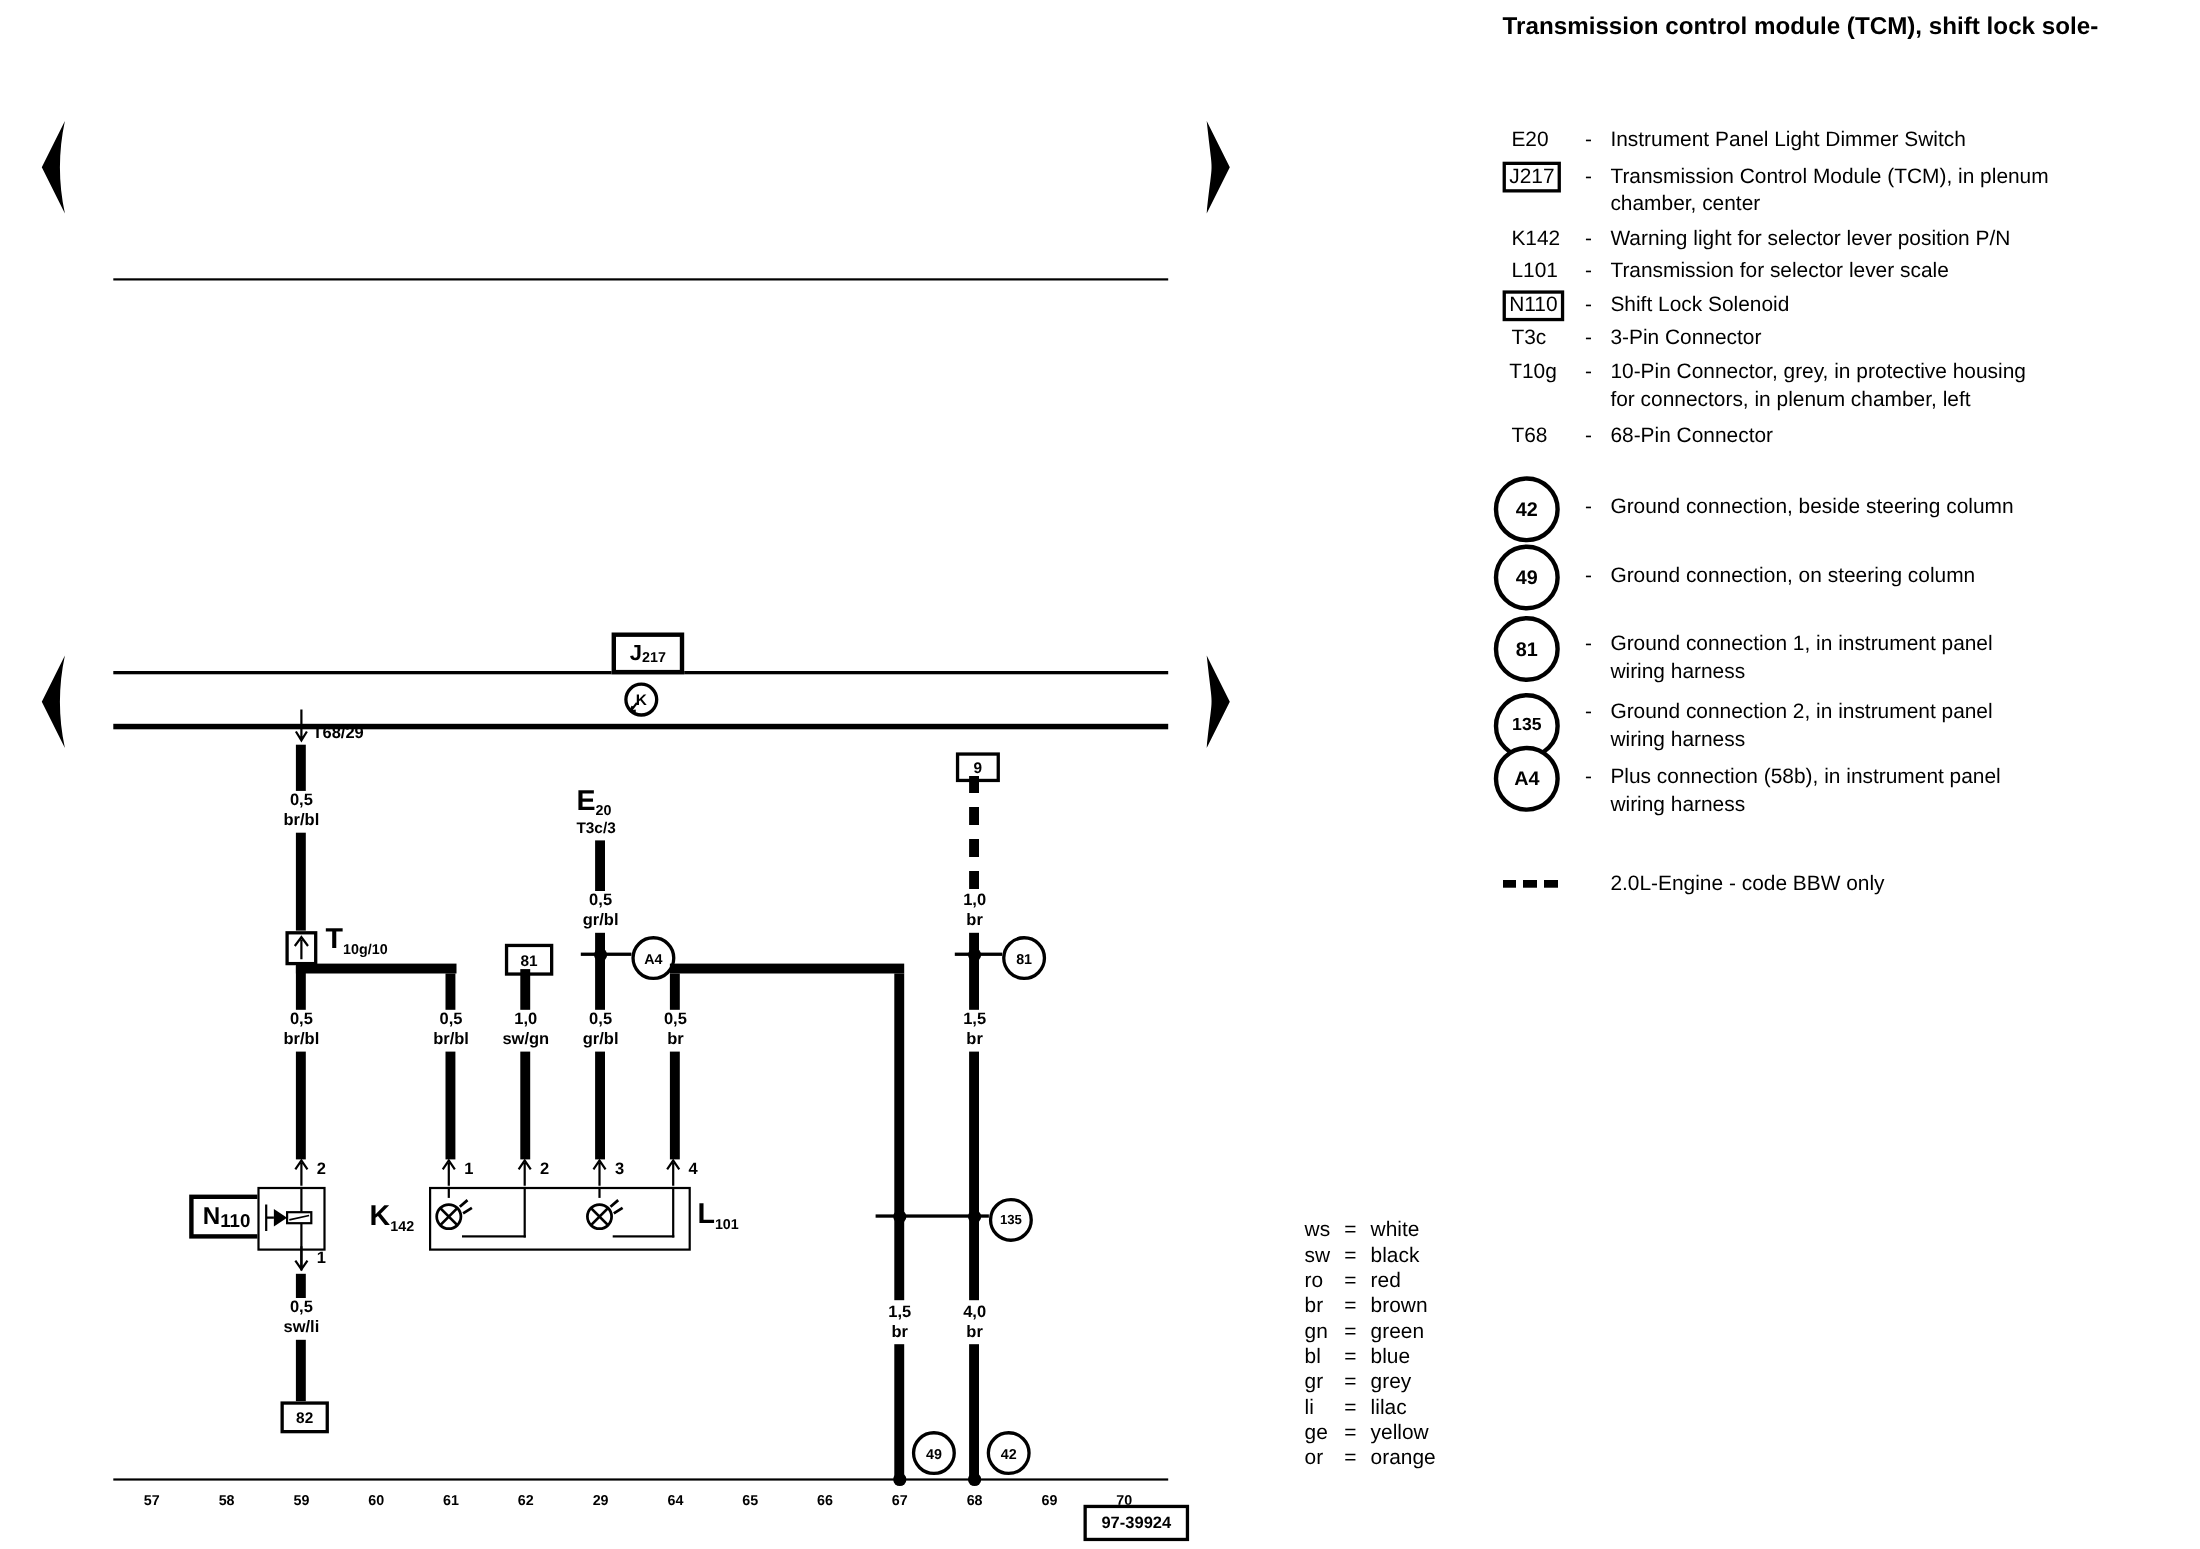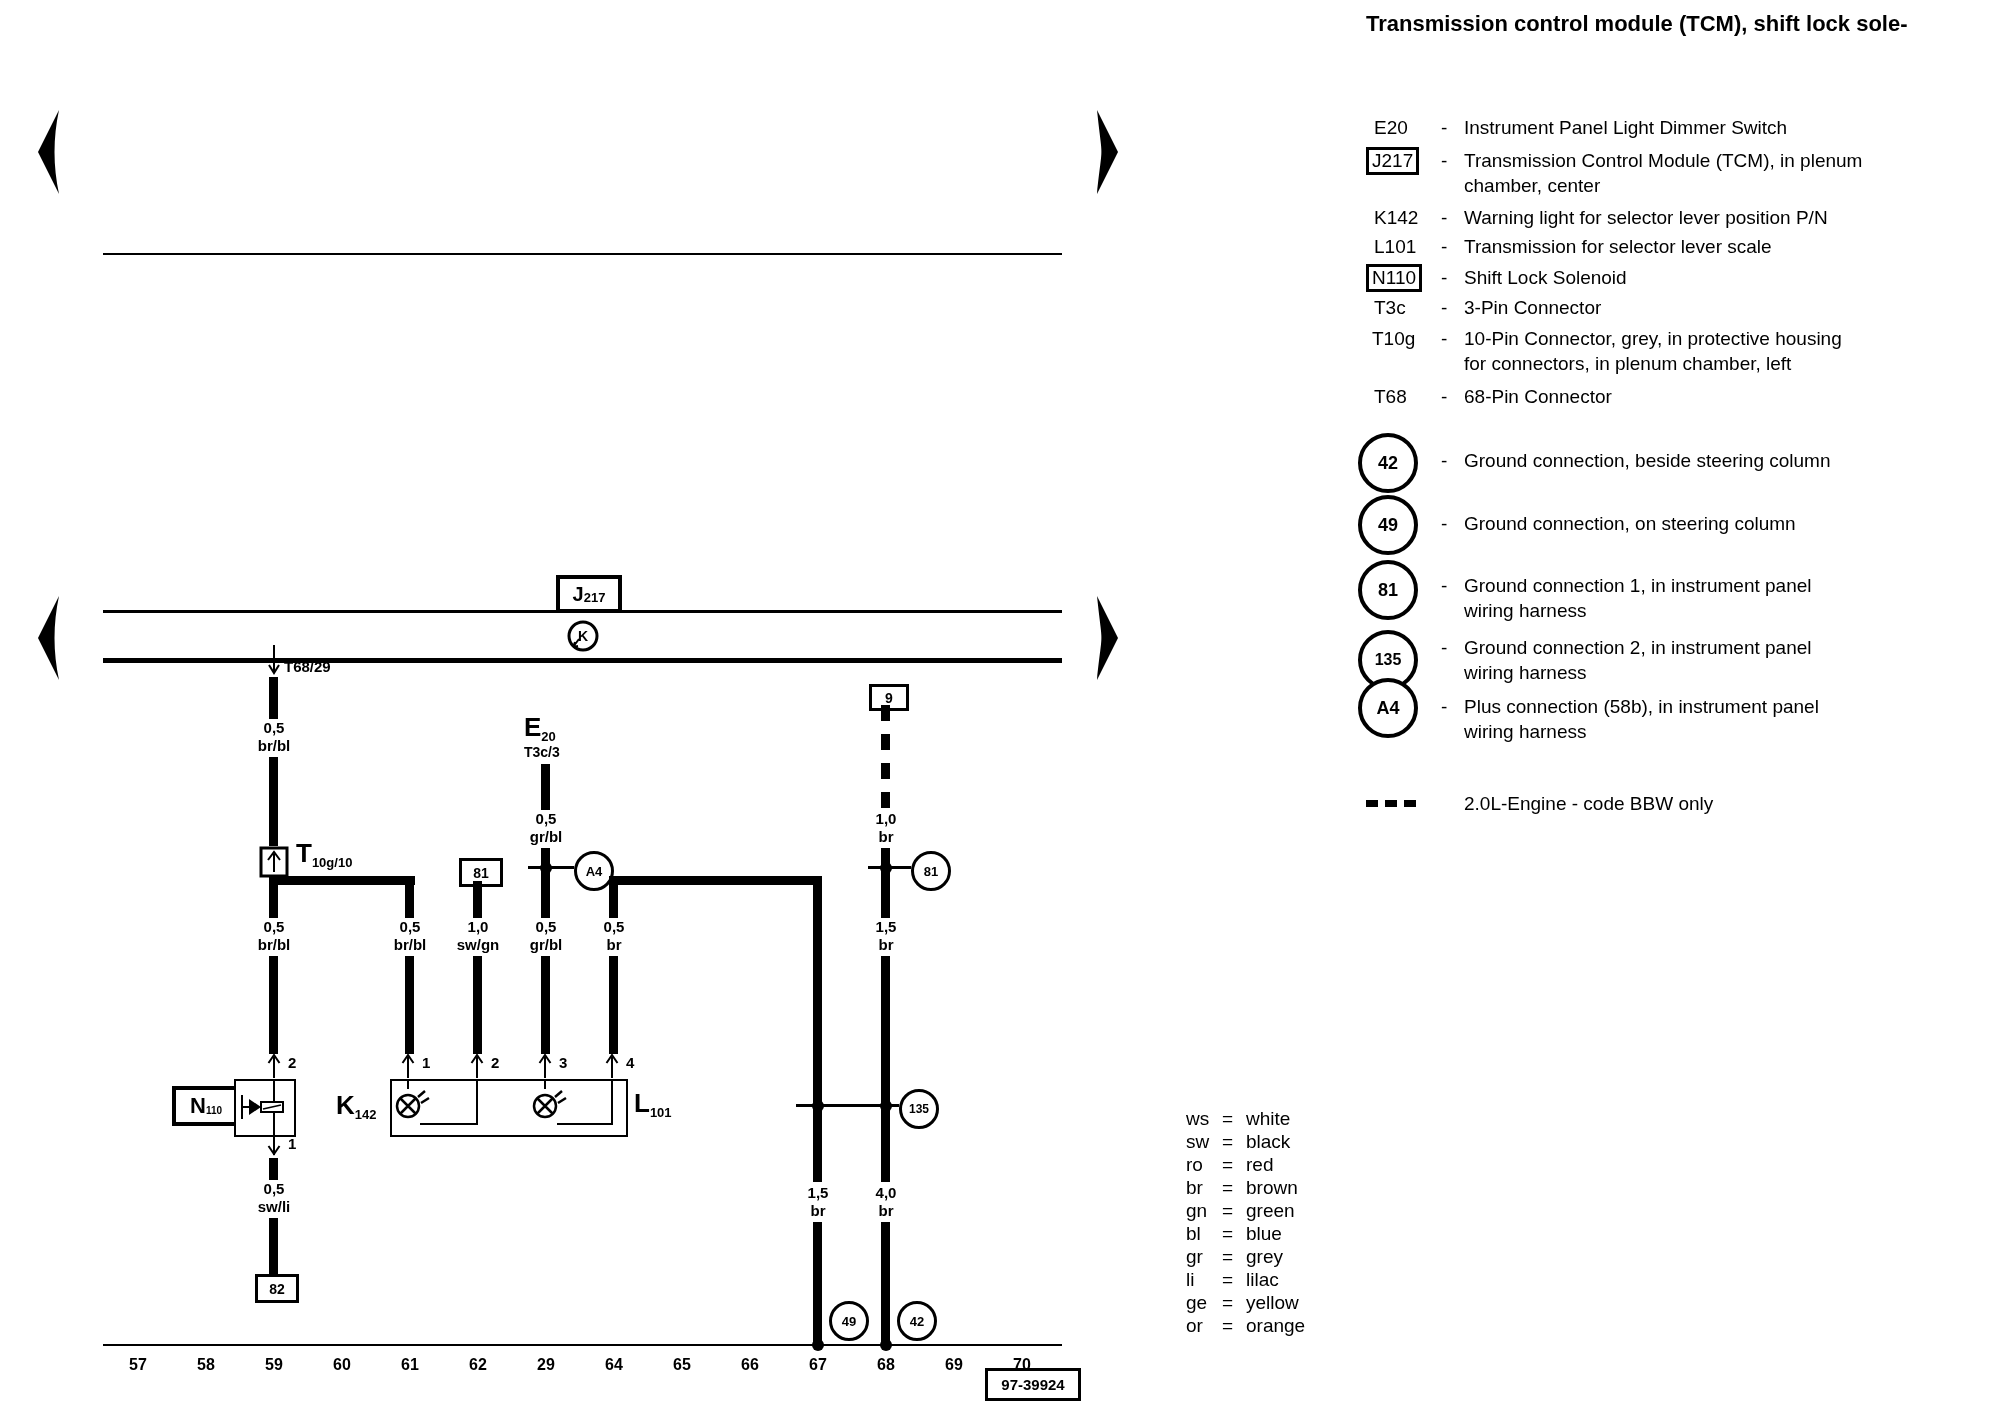--- a/index.html
+++ b/index.html
@@ -5,21 +5,21 @@
   html,body{margin:0;padding:0;background:#fff;}
   #canvas{position:relative;width:2000px;height:1408px;background:#fff;color:#000;
     font-family:"Liberation Sans",sans-serif;overflow:hidden;}
   .abs{position:absolute;}
   .wire{position:absolute;background:#000;}
   .hl{position:absolute;background:#000;}
   .dashv{position:absolute;background:repeating-linear-gradient(to bottom,#000 0 16px,transparent 16px 29px);}
   .wl{position:absolute;transform:translateX(-50%);text-align:center;
       font-weight:bold;font-size:15px;line-height:18px;white-space:nowrap;}
   .pn{position:absolute;font-weight:bold;font-size:15px;}
-  .tnum{position:absolute;transform:translateX(-50%);font-weight:bold;font-size:16px;}
+  .tnum{position:absolute;transform:translateX(-50%);font-weight:bold;font-size:13px;}
   .tb{position:absolute;border:3px solid #000;background:#fff;display:flex;
       align-items:center;justify-content:center;font-weight:bold;font-size:14px;}
   .gc{position:absolute;width:34px;height:34px;border:3px solid #000;border-radius:50%;
       background:#fff;display:flex;align-items:center;justify-content:center;
       font-weight:bold;font-size:13px;}
   .dot{position:absolute;width:12px;height:12px;border-radius:50%;background:#000;}
   .comp{position:absolute;font-weight:bold;white-space:nowrap;}
   .comp .big{font-size:26px;}
   .comp .sub{font-size:13px;vertical-align:-5px;}
   .title-line{position:absolute;font-weight:bold;font-size:22px;line-height:24px;white-space:nowrap;}
@@ -185,21 +185,21 @@
   <div class="gc" style="left:897px;top:1301px">
       <span>42</span>
     </div>
 
   <svg class="abs" style="left:267px;top:1052px" width="14" height="26">
       <path d="M7,26 V5 M1.5,11 L7,3 L12.5,11" stroke="#000" stroke-width="2" fill="none"></path>
     </svg>
   <div class="pn" style="left:288px;top:1054px">2</div>
   <div class="tb" style="left:172px;top:1086px;width:60px;height:32px;border-width:4px">
     <span style="font-size:22px">N</span>
-      <span style="font-size:10px;margin-top:8px">110</span>
+      <span style="font-size:17px;margin-top:8px">110</span>
   </div>
   <div class="abs" style="left:234px;top:1079px;width:58px;height:54px;border:2px solid #000;background:#fff"></div>
   <div class="hl" style="left:273px;top:1079px;width:2px;height:76px"></div>
   <svg class="abs" style="left:238px;top:1093px" width="52" height="28">
     <path d="M4,2 V26 M4,14 H11" stroke="#000" stroke-width="2" fill="none"></path>
     <path d="M11,6 L11,22 L23,14 Z" fill="#000"></path>
     <rect x="23" y="9" width="22" height="10" fill="#fff" stroke="#000" stroke-width="2"></rect>
     <path d="M25,16 L43,12" stroke="#000" stroke-width="1.5"></path>
   </svg>
   <svg class="abs" style="left:267px;top:1133px" width="14" height="24">

